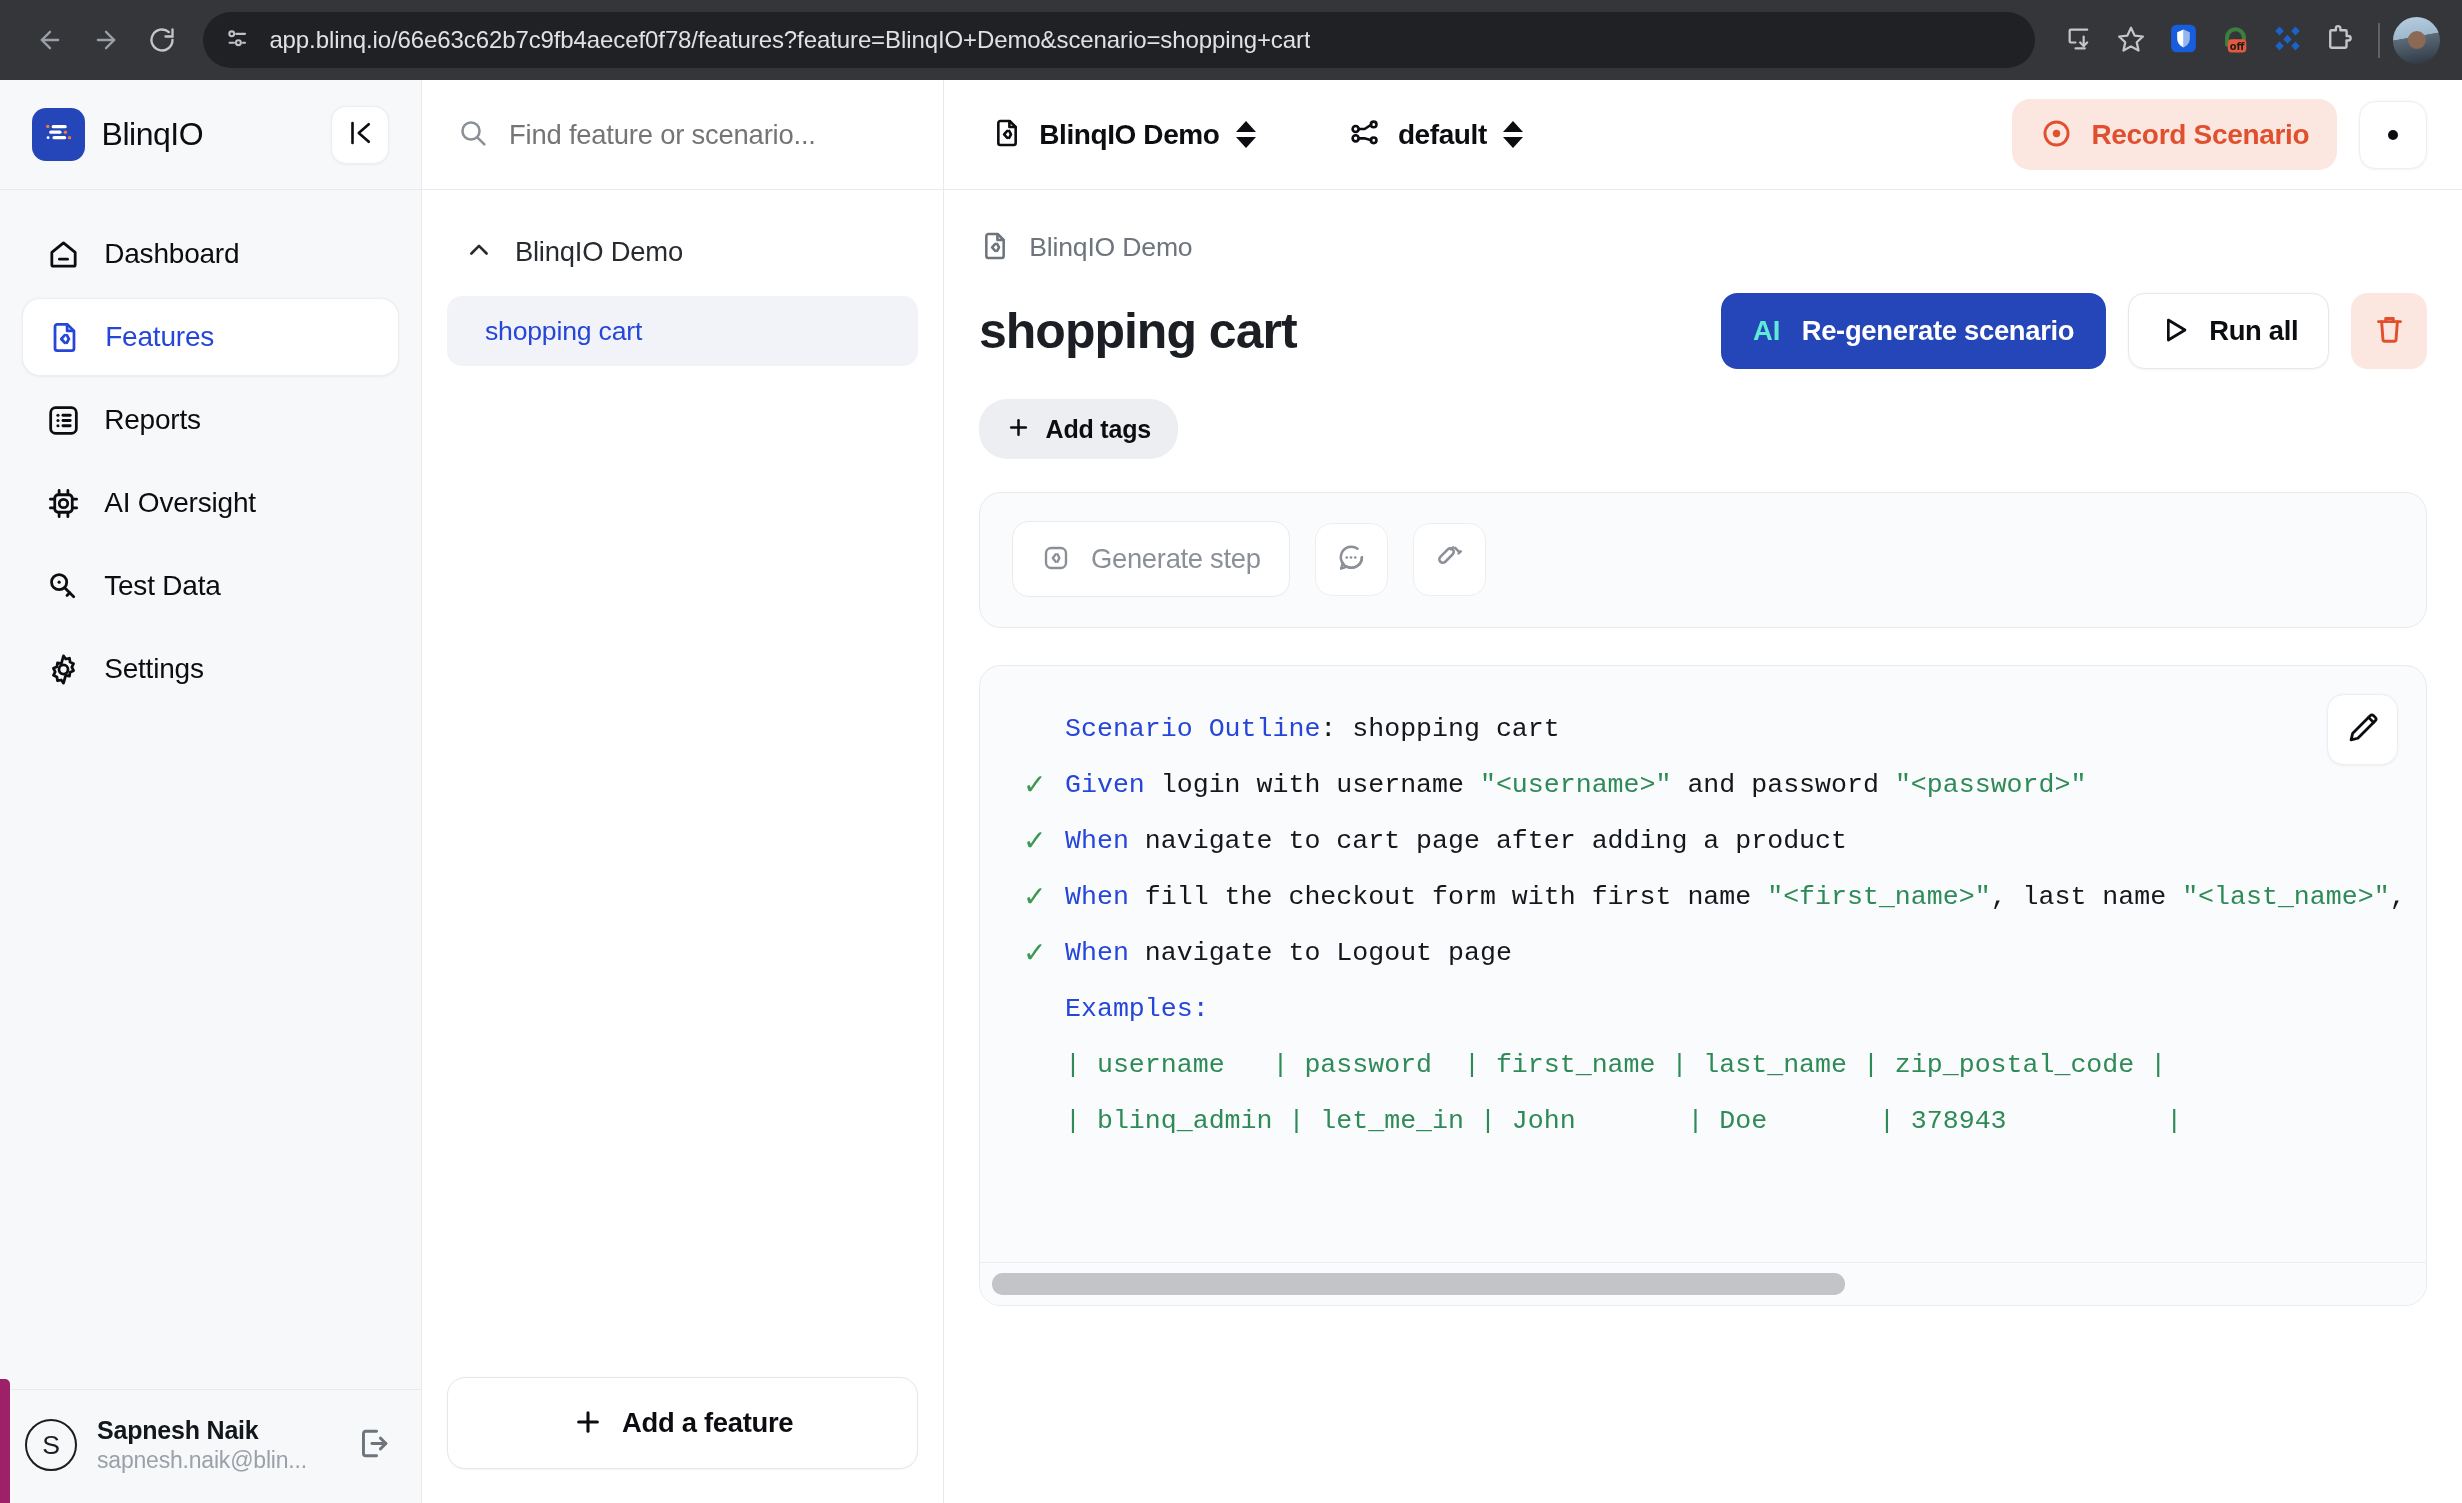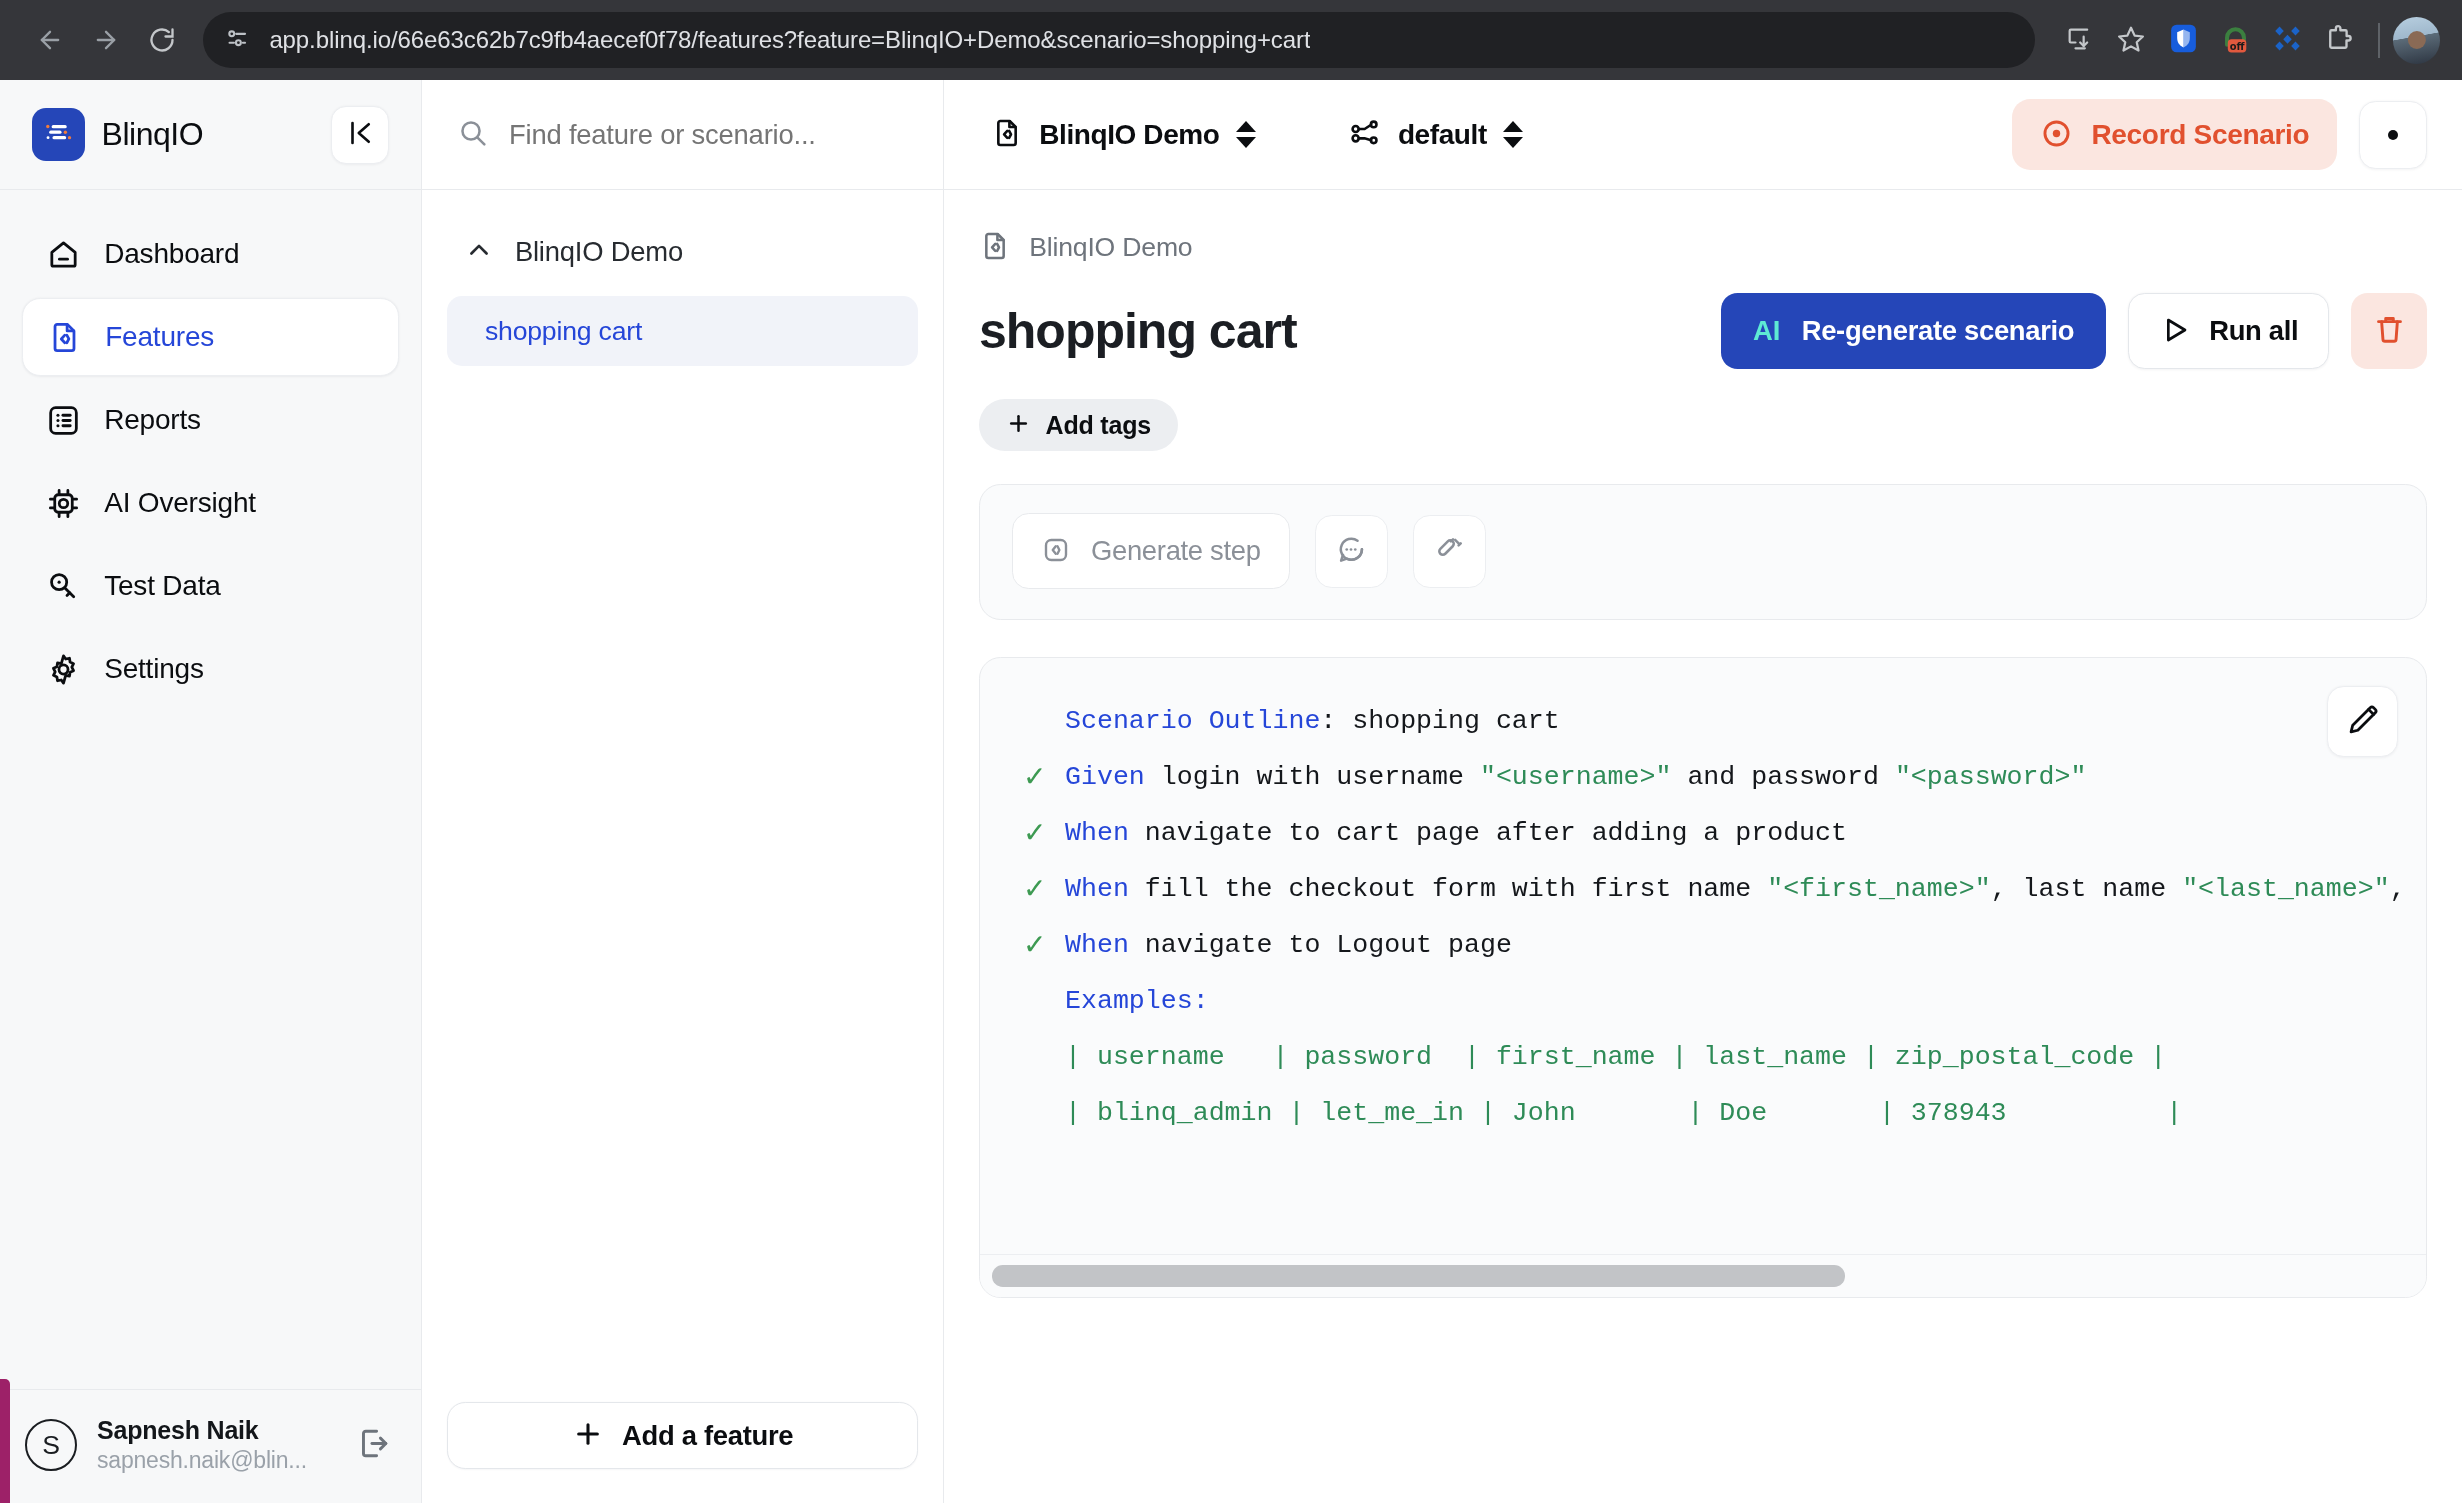--- a/index.html
+++ b/index.html
@@ -113,21 +113,21 @@
     display:flex; align-items:center; gap:21.6px; padding:0 21.6px 0 18.3px; height:53px;
   }
   #tree-group-label { font-size:27.4px; color:#272b30; letter-spacing:-0.2px; }
   .tree-leaf {
     margin-top:18.3px; height:70px; border-radius:15px; display:flex; align-items:center;
     padding:0 38px; background:#f1f3f9;
   }
   .tree-leaf-label { font-size:26.6px; color:#2546d8; letter-spacing:-0.2px; }
   #add-feature-wrap { padding:0 25px 35px 25px; }
   #add-feature-btn {
-    height:67px; width:100%; border:1.7px solid #e4e7eb; border-radius:18.3px;
+    height:92px; width:100%; border:1.7px solid #e4e7eb; border-radius:18.3px;
     background:#fff; display:flex; align-items:center; justify-content:center; gap:18.3px;
     box-shadow:0 0.8px 1.7px rgba(16,24,40,.04);
   }
   #add-feature-label { font-size:27.4px; font-weight:700; color:#0b0d10; letter-spacing:-0.3px; }
 
   
   #main { flex:1 1 auto; display:flex; flex-direction:column; min-width:0; background:#fff; }
   #main-topbar {
     height:110px; border-bottom:1.7px solid #e8eaed; display:flex; align-items:center;
     padding:0 35px; gap:0;
@@ -168,21 +168,21 @@
     box-shadow:0 0.8px 2.5px rgba(16,24,40,.05);
   }
   #runall-label { font-size:27.4px; font-weight:700; color:#0b0d10; letter-spacing:-0.3px; }
   #delete-btn {
     height:76px; width:76px; background:#fbe6e0; border-radius:16.6px;
     display:flex; align-items:center; justify-content:center;
   }
 
   #tags-row { margin-top:30px; }
   #add-tags-btn {
-    height:52px; border-radius:28px; background:#eceef1; display:inline-flex;
+    height:60px; border-radius:28px; background:#eceef1; display:inline-flex;
     align-items:center; gap:15px; padding:0 26.6px;
   }
   #add-tags-label { font-size:25px; font-weight:700; color:#0b0d10; letter-spacing:-0.2px; }
 
   
   #gen-card {
     margin-top:33px; border:1.7px solid #e8eaed; border-radius:21.6px; background:#fafbfc;
     padding:28px 32px 30px 32px;
   }
   #gen-row { display:flex; align-items:center; gap:25px; }

